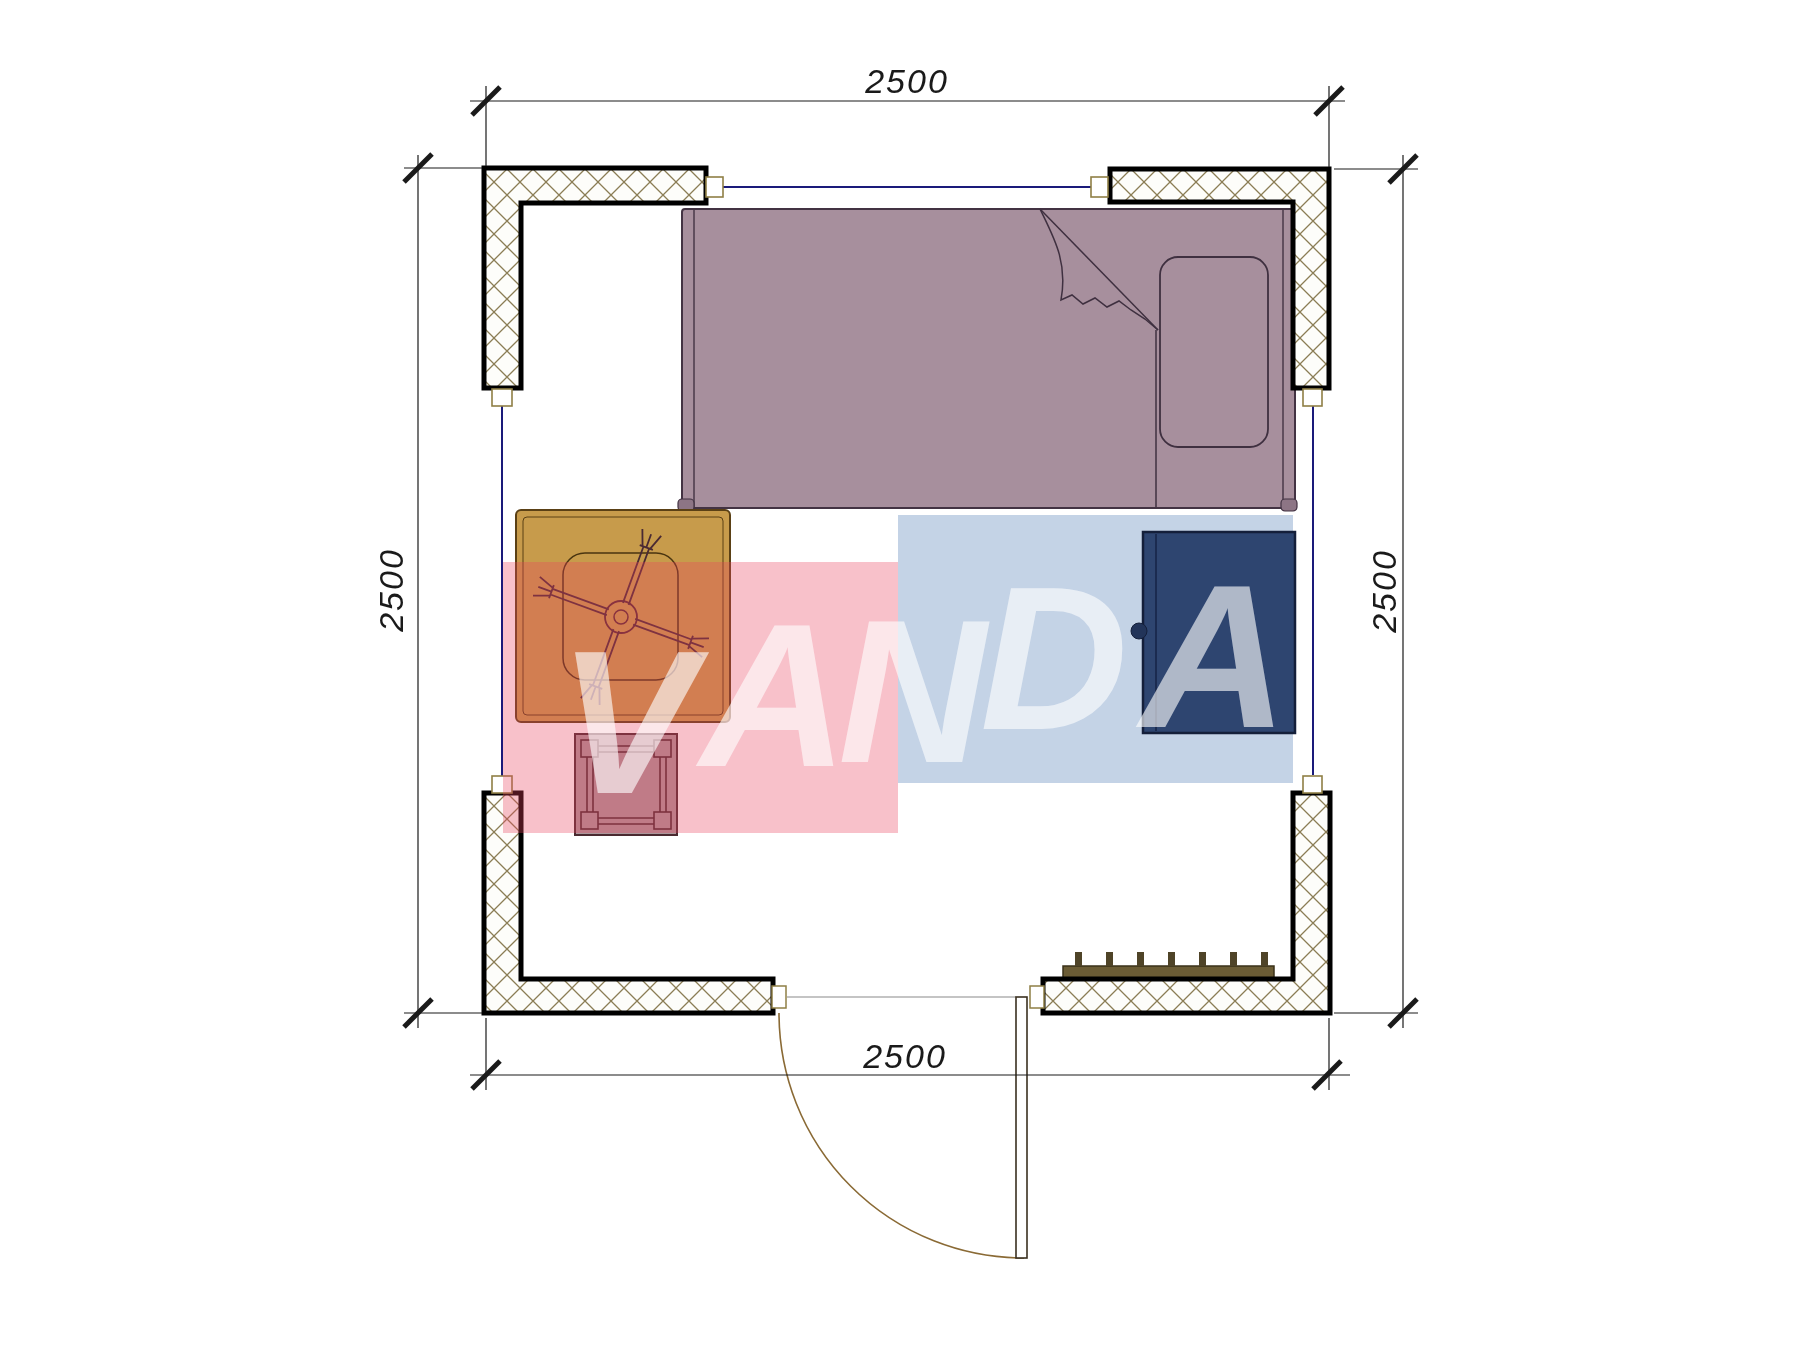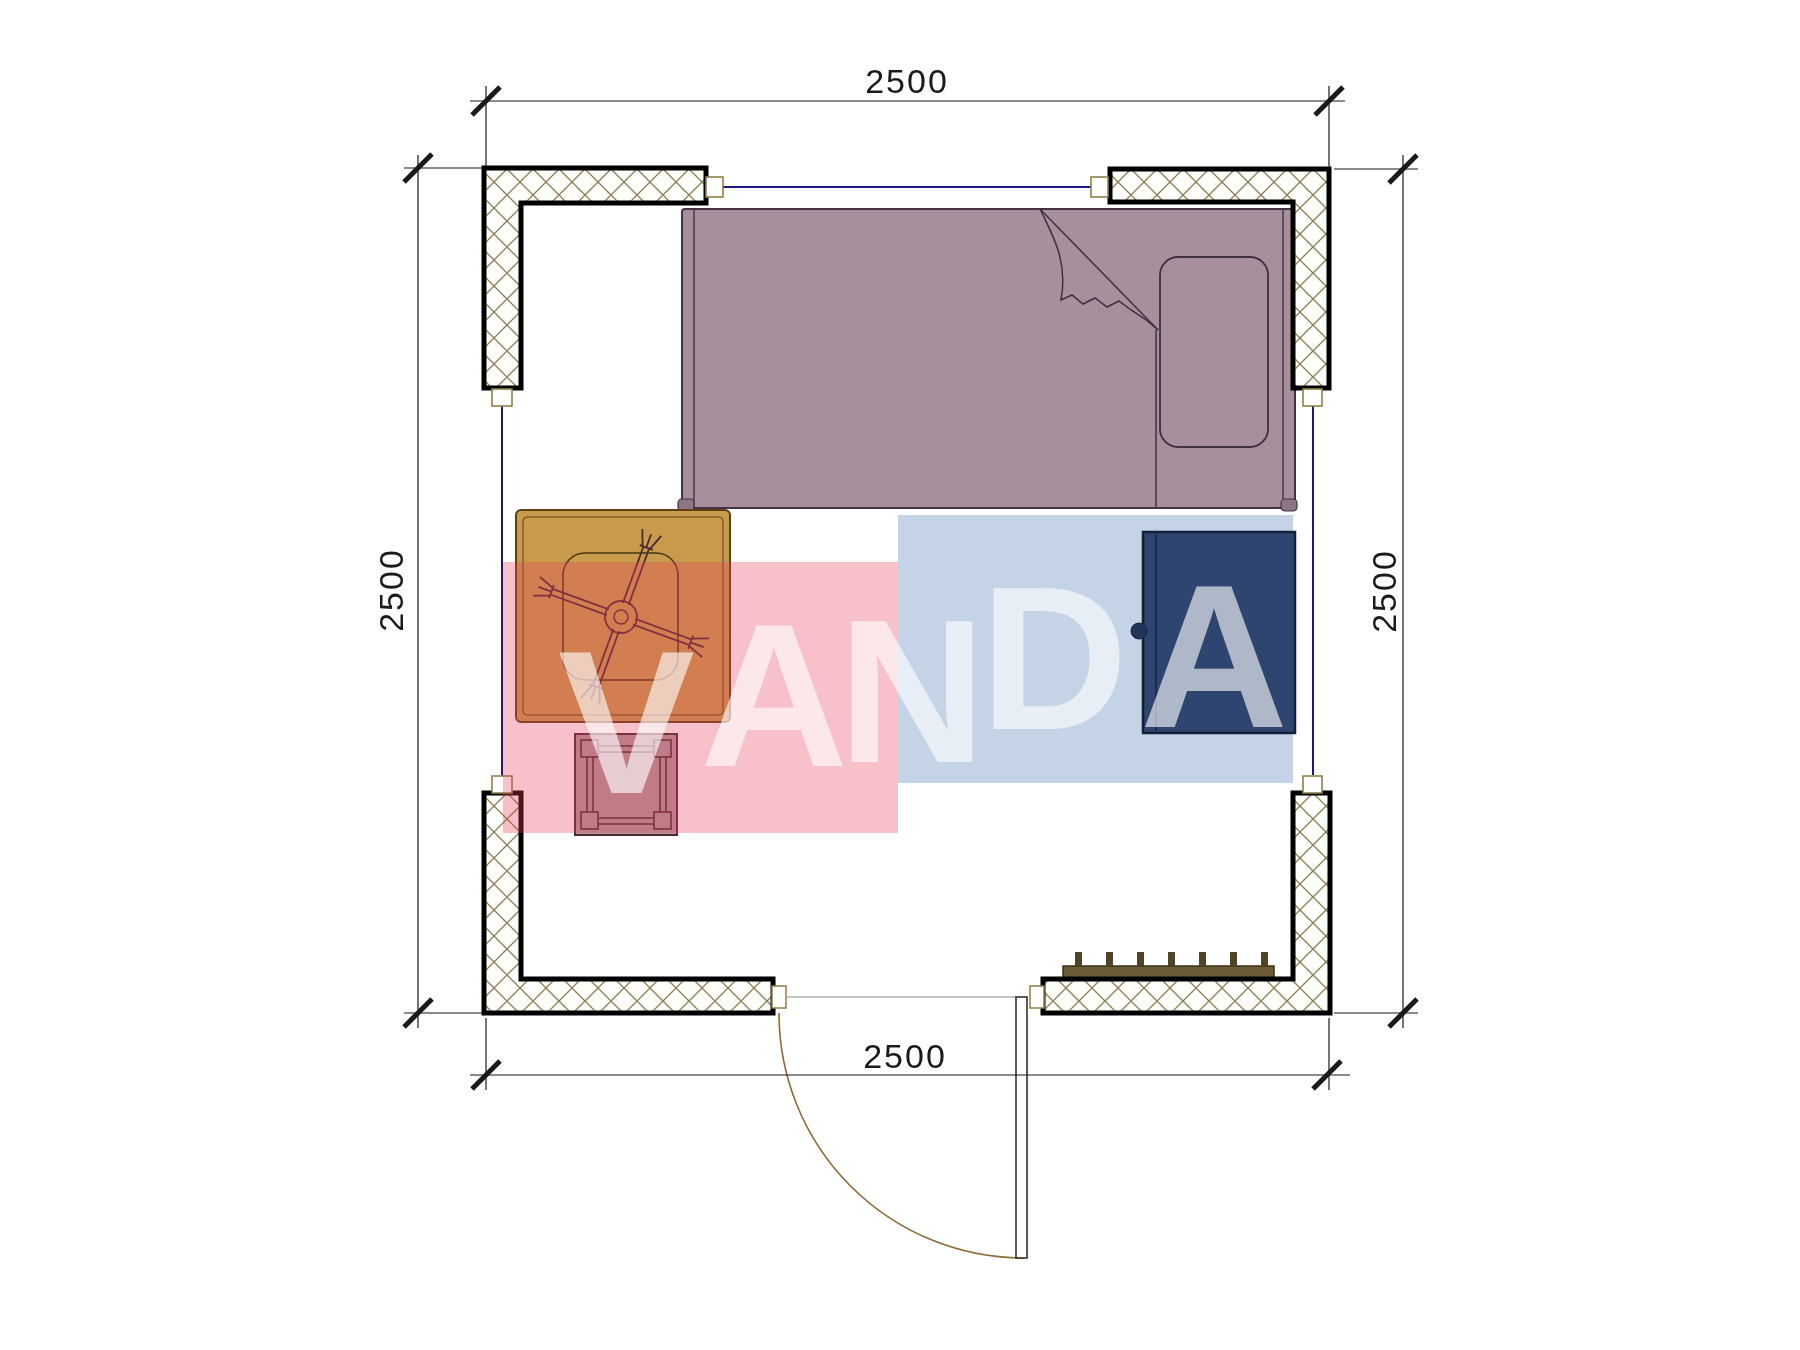--- a/index.html
+++ b/index.html
@@ -8,20 +8,21 @@
     width: 1800px;
     height: 1350px;
     background: #ffffff;
     font-family: "Liberation Sans", sans-serif;
   }
   #stage {
     position: relative;
     width: 1800px;
     height: 1350px;
     overflow: hidden;
+    font-style: italic;
   }
   svg text.dim-label {
     font-family: "Liberation Sans", sans-serif;
     font-size: 34px;
     letter-spacing: 2px;
     fill: #1a1a1a;
   }
   svg text.wm-letter {
     font-family: "Liberation Sans", sans-serif;
     font-size: 205px;

